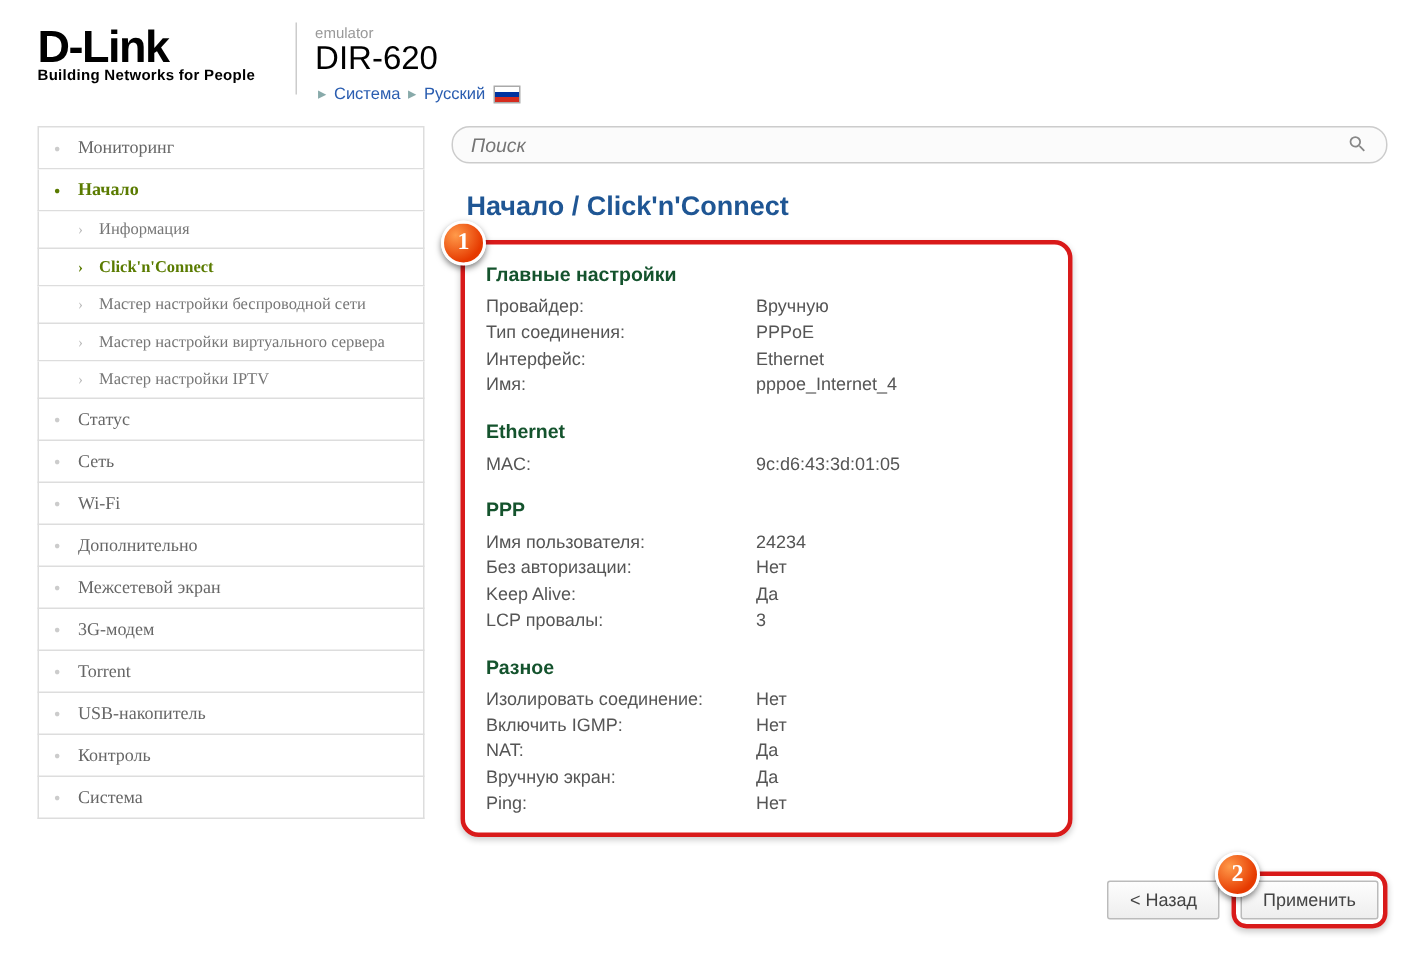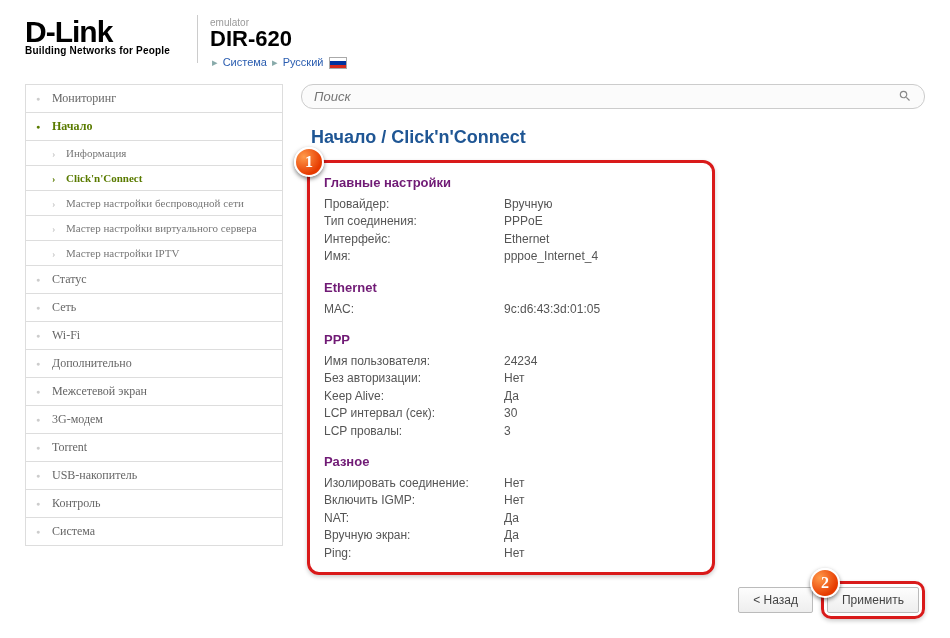--- a/index.html
+++ b/index.html
@@ -4,42 +4,42 @@
 <style>
 * { box-sizing: border-box; margin: 0; padding: 0; }
 body { font-family: Arial, Helvetica, sans-serif; font-size: 12px; background: #fff; color: #333; width: 950px; height: 638px; position: relative; overflow: hidden; }
 .header { padding: 15px 25px 5px; display: flex; align-items: flex-start; }
 .logo-block { padding-right: 15px; }
 .logo-text { font-size: 30px; font-weight: 900; letter-spacing: -1px; color: #000; font-family: Arial Black, Arial, sans-serif; }
 .logo-sub { font-size: 10px; font-weight: bold; color: #000; margin-top: -4px; letter-spacing: 0.2px; }
 .header-divider { width: 1px; height: 48px; background: #ccc; margin: 0 12px; }
 .head-right { padding-top: 2px; }
 .emulator { font-size: 10px; color: #999; }
-.model { font-size: 22px; font-weight: bold; color: #000; margin-top: -2px; }
+.model { font-size: 22px; font-weight: normal; color: #000; margin-top: -2px; }
 .crumb-sys { margin-top: 4px; font-size: 11px; color: #2a5db0; }
 .crumb-sys .arrow { color: #8aa; margin: 0 2px; }
 .flag { display: inline-block; width: 18px; height: 12px; vertical-align: middle; margin-left: 2px; background: linear-gradient(to bottom, #fff 0 33%, #0033a0 33% 66%, #d52b1e 66% 100%); border: 1px solid #aaa; }
 .layout { display: flex; padding: 10px 25px 0; align-items: flex-start; }
 .sidebar { width: 258px; margin-right: 18px; }
 .side-item { border: 1px solid #ddd; border-top: none; padding: 6px 10px; background: #fff; font-size: 12px; color: #666; display: flex; align-items: center; cursor: pointer; font-family: Liberation Serif, serif; }
 .side-item:first-child { border-top: 1px solid #ddd; }
 .side-item.sub { padding-left: 26px; font-size: 11px; color: #777; }
 .side-item.active-parent { color: #5a7b00; font-weight: bold; }
 .side-item.active-sub { color: #5a7b00; font-weight: bold; }
 .side-item .bullet { color: #bbb; margin-right: 8px; font-size: 10px; display: inline-block; width: 8px; }
 .side-item.active-parent .bullet { color: #5a7b00; }
 .side-item.sub .chev { color: #bbb; margin-right: 6px; font-size: 10px; display: inline-block; width: 8px; }
 .side-item.active-sub .chev { color: #5a7b00; }
 .main { flex: 1; position: relative; }
 .search-wrap { border: 1px solid #ccc; border-radius: 12px; padding: 4px 12px; display: flex; align-items: flex-start; background: #fbfbfb; margin-bottom: 18px; }
 .search-input { border: none; outline: none; flex: 1; background: transparent; font-size: 13px; color: #666; font-style: italic; }
 .search-icon-svg { width: 14px; height: 14px; fill: #888; }
 .breadcrumb { font-size: 18px; font-weight: bold; color: #1f5694; margin-bottom: 12px; padding-left: 10px; }
 .panel { border: 3px solid #d91a1a; border-radius: 12px; padding: 10px 14px 6px; width: 408px; margin-left: 6px; position: relative; box-shadow: 0 2px 4px rgba(0,0,0,0.2); }
-.section-title { color: #701a75; font-weight: bold; font-size: 13px; margin-bottom: 6px; margin-top: 2px; }
+.section-title { color: #14532d; font-weight: bold; font-size: 13px; margin-bottom: 6px; margin-top: 2px; }
 .section-block { margin-bottom: 14px; }
 .row { display: flex; font-size: 12px; color: #555; line-height: 1.45; }
 .row .label { width: 180px; }
 .row .val { flex: 1; }
 .callout { position: absolute; width: 30px; height: 30px; border-radius: 50%; background: radial-gradient(circle at 30% 30%, #ff9a4a, #e63a00 70%); border: 2px solid #fff; box-shadow: 0 2px 4px rgba(0,0,0,0.5); color: #fff; font-weight: bold; font-size: 16px; display: flex; align-items: center; justify-content: center; font-family: Georgia, serif; }
 .callout-1 { top: -16px; left: -16px; z-index: 5;}
 .callout-2 { top: -16px; left: -14px; z-index: 5;}
 .footer-btns { position: absolute; right: 0; bottom: -35px; display: flex; gap: 8px; align-items: center; }
 .btn { border: 1px solid #bbb; background: linear-gradient(#fdfdfd, #eee); padding: 5px 14px; font-size: 12px; color: #444; cursor: pointer; border-radius: 2px; }
 .btn-wrap {}
@@ -194,24 +194,20 @@
             </div>
             <div class="row">
               <div class="label">Без авторизации:</div>
               <div class="val">Нет</div>
             </div>
             <div class="row">
               <div class="label">Keep Alive:</div>
               <div class="val">Да</div>
             </div>
             <div class="row">
-              <div class="label">LCP интервал (сек):</div>
-              <div class="val">30</div>
-            </div>
-            <div class="row">
               <div class="label">LCP провалы:</div>
               <div class="val">3</div>
             </div>
           </div>
       </div>
 
       <div class="section-block" style="margin-bottom:4px;">
         <div class="section-title">Разное</div>
         <div id="rows-misc">
             <div class="row">

